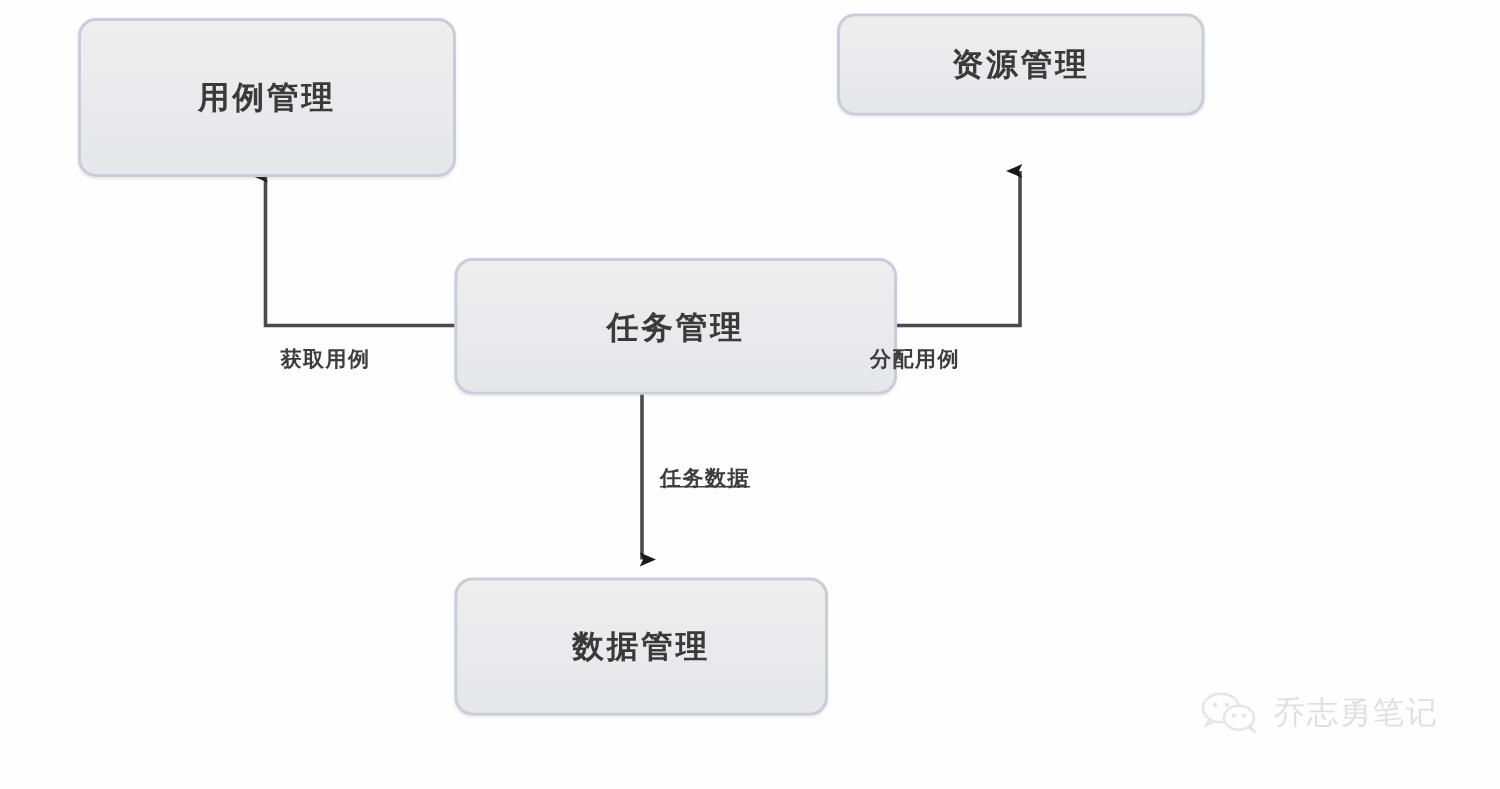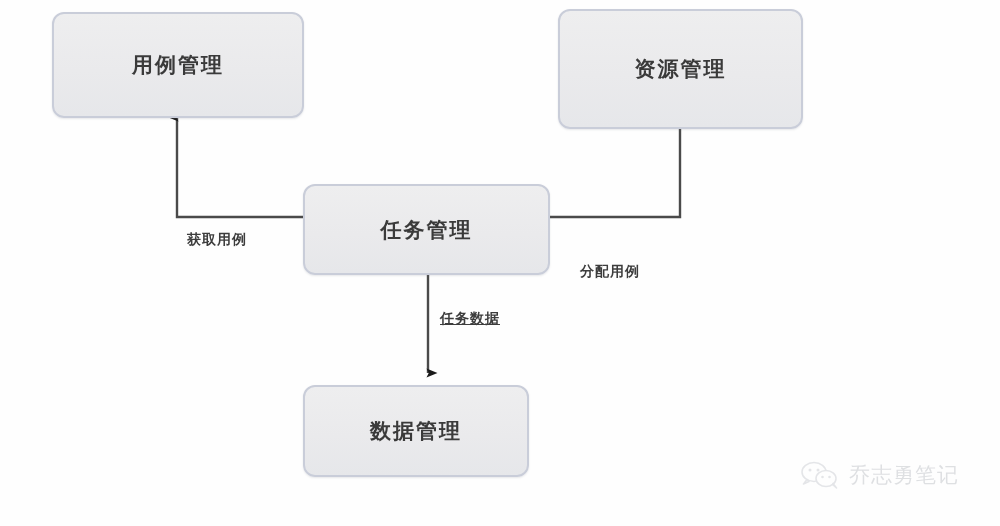--- a/index.html
+++ b/index.html
@@ -47,35 +47,35 @@
 
   .node-label {
     font-size: 21px;
     font-weight: bold;
     color: #3a3a3a;
     letter-spacing: 2px;
     white-space: nowrap;
   }
 
   #node-usecase    { left: 52px;  top: 12px;  width: 252px; height: 106px; }
-  #node-resource   { left: 558px; top: 9px;   width: 245px; height: 120px; text-align: center; }
-  #node-task       { left: 303px; top: 184px; width: 247px; height: 91px; text-align: right; }
-  #node-data       { left: 303px; top: 385px; width: 226px; height: 92px; }
+  #node-resource   { left: 558px; top: 9px;   width: 245px; height: 68px; text-align: center; }
+  #node-task       { left: 303px; top: 172px; width: 295px; height: 91px; text-align: right; }
+  #node-data       { left: 303px; top: 385px; width: 249px; height: 92px; }
 
   .edge-label {
     position: absolute;
     font-size: 14px;
     font-weight: bold;
     color: #3d3d3d;
     letter-spacing: 1px;
     white-space: nowrap;
   }
 
   #label-get-usecase    { left: 176px; top: 231px; margin-left: 11px; }
-  #label-assign-usecase { left: 580px; top: 231px; margin-top: 32px; }
+  #label-assign-usecase { left: 580px; top: 231px; }
   #label-task-data      { left: 440px; top: 310px; text-decoration: underline; }
 
   #watermark {
     position: absolute;
     left: 800px;
     top: 460px;
     display: flex;
     align-items: center;
     gap: 9px;
     opacity: 0.45;

